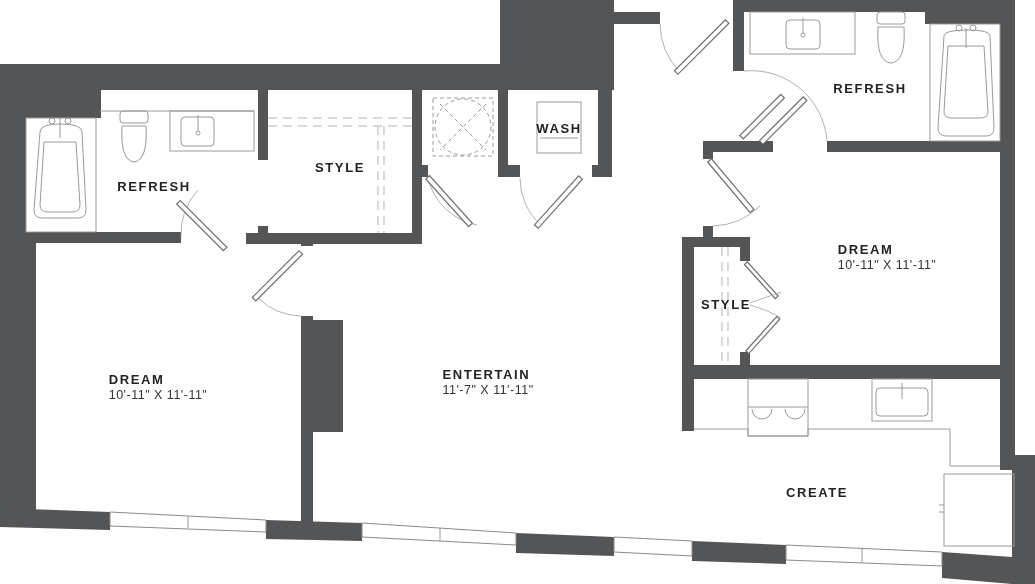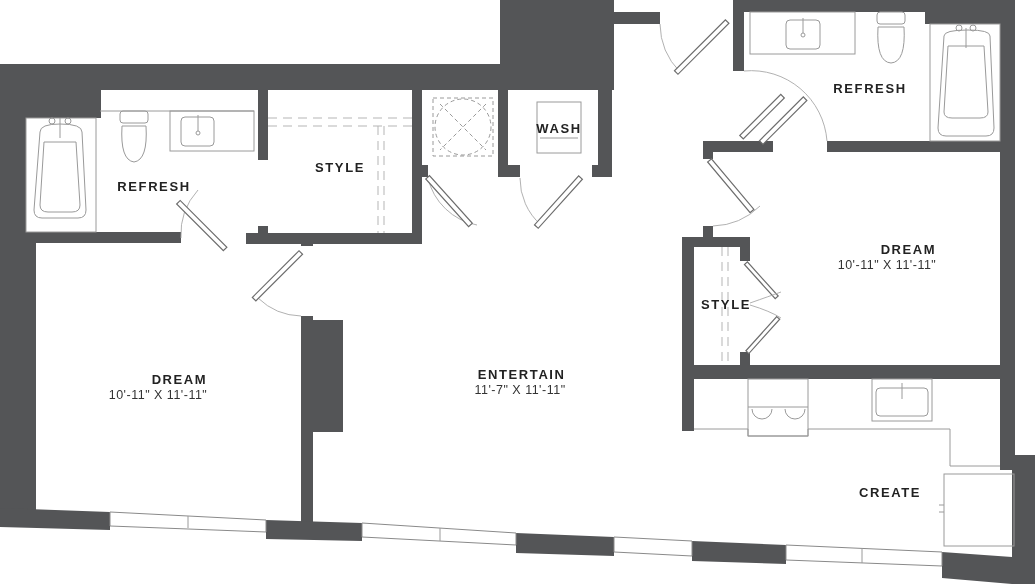--- a/index.html
+++ b/index.html
@@ -4,21 +4,21 @@
 <style>
   html,body{margin:0;padding:0;background:#ffffff;}
   body{width:1035px;height:584px;overflow:hidden;position:relative;font-family:"Liberation Sans",sans-serif;}
   svg{position:absolute;left:0;top:0;}
   .wall{fill:#545557;}
   .fx{fill:none;stroke:#9a9a9a;stroke-width:1;}
   .fx2{fill:none;stroke:#b5b5b5;stroke-width:1;stroke-dasharray:9 6;}
   .door{fill:#fff;stroke:#6d6d6d;stroke-width:1.2;}
   .swing{fill:none;stroke:#a8a8a8;stroke-width:0.9;}
   .win{fill:#fff;stroke:#8a8a8a;stroke-width:1;}
-  .lbl{position:absolute;transform:translate(-50%,-50%);text-align:right;color:#222;white-space:nowrap;}
+  .lbl{position:absolute;transform:translate(-50%,-50%);text-align:left;color:#222;white-space:nowrap;}
   .rn{font-weight:bold;font-size:13px;letter-spacing:1.6px;display:block;}
   .rd{font-size:12.5px;letter-spacing:0.5px;display:block;margin-top:1px;color:#333;}
 </style>
 </head>
 <body>
 
 <svg width="1035" height="584" viewBox="0 0 1035 584">
 
   <g>
 
@@ -193,19 +193,19 @@
   <span class="rn">DREAM</span>
   <span class="rd">10'-11" X 11'-11"</span>
 </div>
 <div class="lbl" style="left:726px;top:304px">
   <span class="rn">STYLE</span>
 </div>
 <div class="lbl" style="left:158px;top:387px">
   <span class="rn">DREAM</span>
   <span class="rd">10'-11" X 11'-11"</span>
 </div>
-<div class="lbl" style="left:520px;top:382px">
+<div class="lbl" style="left:488px;top:382px">
   <span class="rn">ENTERTAIN</span>
   <span class="rd">11'-7" X 11'-11"</span>
 </div>
-<div class="lbl" style="left:890px;top:492px">
+<div class="lbl" style="left:817px;top:492px">
   <span class="rn">CREATE</span>
 </div>
 
 </body></html>

